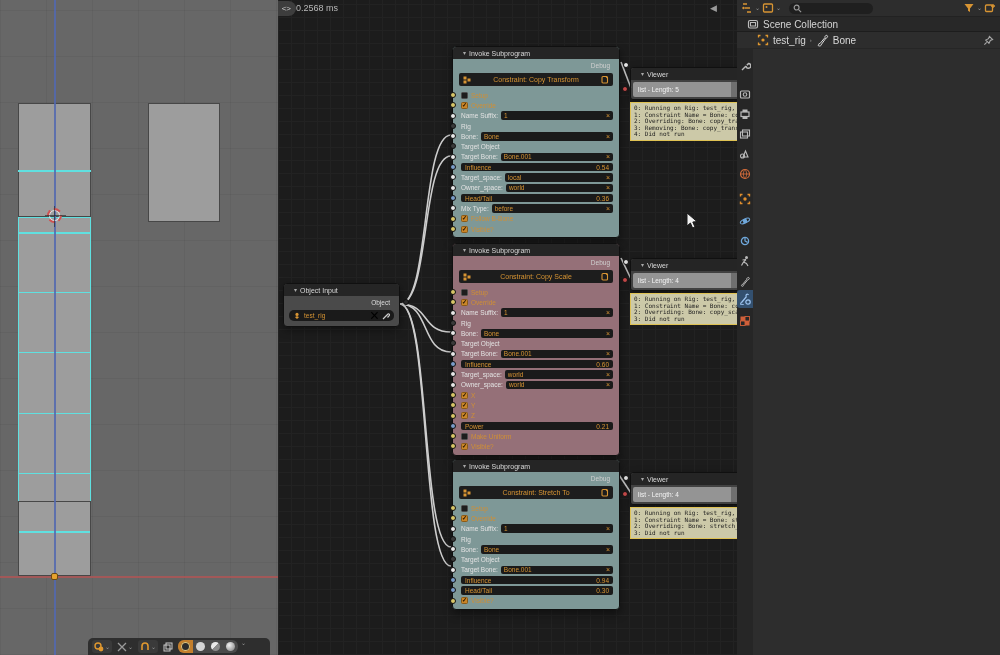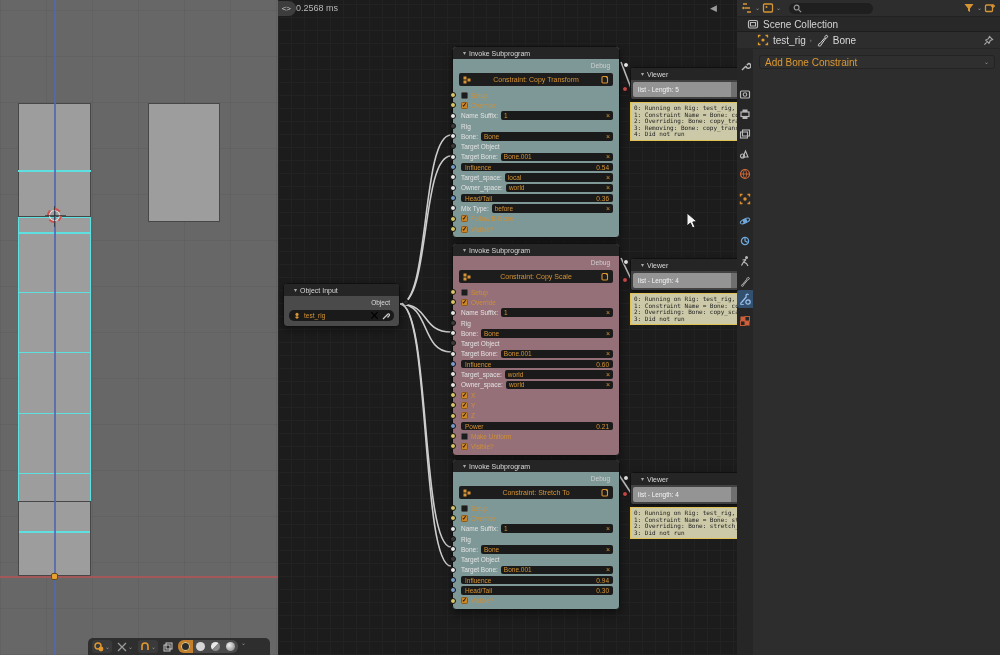--- a/index.html
+++ b/index.html
@@ -721,24 +721,20 @@
             <rect x="1.5" y="1.5" width="4.5" height="4.5" fill="#d0603a"></rect>
             <rect x="6" y="6" width="4.5" height="4.5" fill="#d0603a"></rect>
             <rect x="6" y="1.5" width="4.5" height="4.5" fill="none" stroke="#d0603a" stroke-width="0.9"></rect>
             <rect x="1.5" y="6" width="4.5" height="4.5" fill="none" stroke="#d0603a" stroke-width="0.9"></rect>
           </svg>
         </div>
       </div>
 
     <div id="props-body"></div>
 
-    <div id="add-constraint">
-      <span class="al">Add Bone Constraint</span>
-      <span class="chev">⌄</span>
-    </div>
   </div>
 
   <div id="mouse">
     <svg width="14" height="18" viewBox="0 0 14 18">
         <path d="M1 1 L1 14 L4.4 11 L6.6 16 L9 15 L6.8 10 L11 9.6 Z" fill="#f2f2f2" stroke="#1a1a1a" stroke-width="1"></path>
       </svg>
   </div>
 </div>
 
 </body></html>

